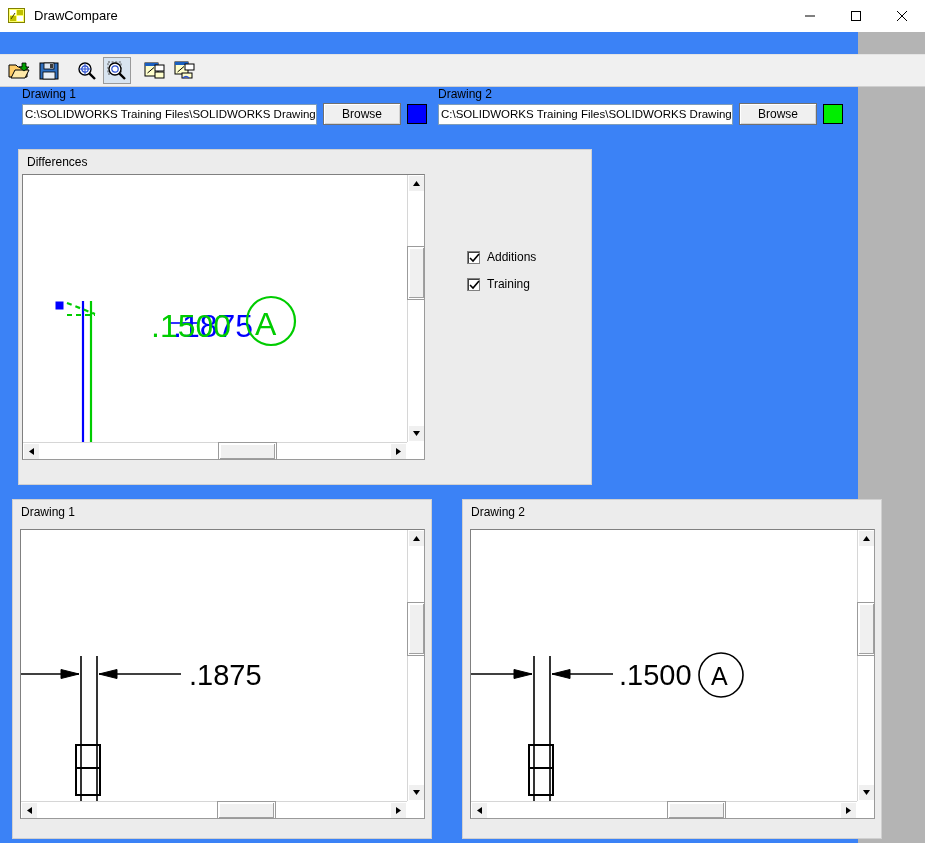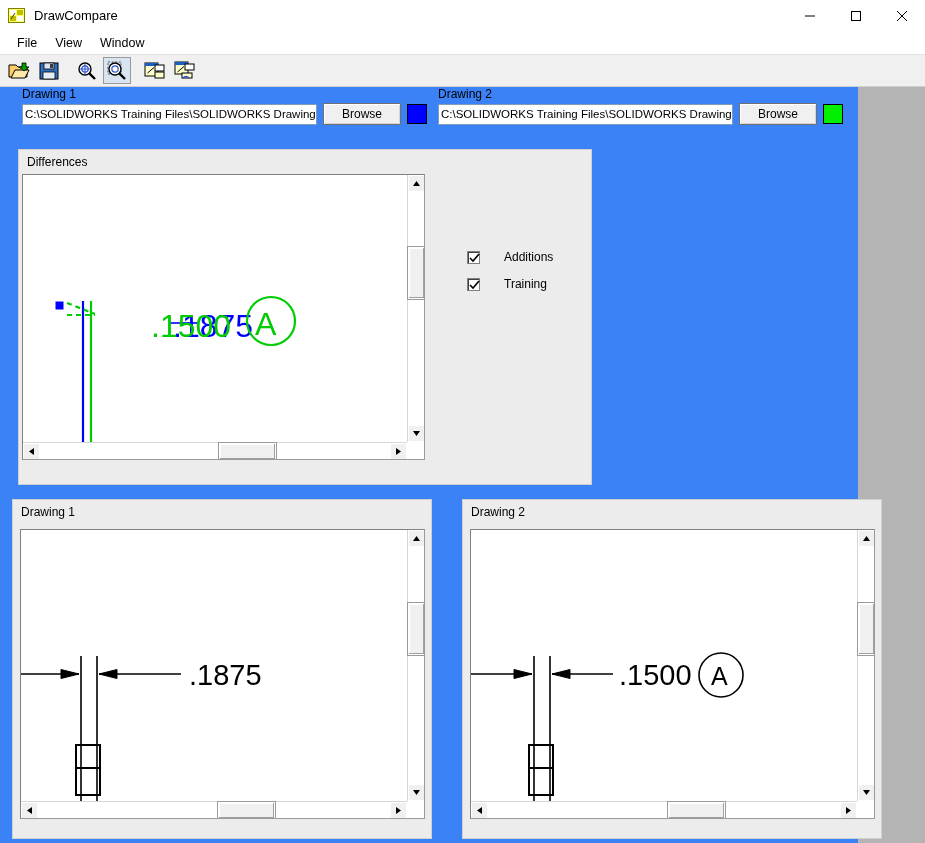--- a/index.html
+++ b/index.html
@@ -136,21 +136,21 @@
   .sb-track { position: absolute; background: #ffffff; }
   .sb-thumb {
     position: absolute; background: #f0f0f0;
     border: 1px solid #ffffff;
     box-shadow: inset -1px -1px 0 #a0a0a0, inset 1px 1px 0 #ffffff;
     outline: 1px solid #9b9b9b;
   }
 
   
   .chk-row {
-    position: absolute; display: flex; align-items: center; gap: 24px;
+    position: absolute; display: flex; align-items: center; gap: 7px;
   }
   .chk-box {
     width: 13px; height: 13px; background: #ffffff;
     border: 1px solid #808080;
     box-shadow: inset 1px 1px 0 #404040, inset -1px -1px 0 #ffffff;
     position: relative; flex: none;
   }
   .chk-box svg { position: absolute; left: 1px; top: 1px; }
   .chk-label { font-size: 12px; color: #000; white-space: nowrap; }
 </style>
@@ -185,25 +185,20 @@
       </div>
       <div class="win-btn">
         <svg width="12" height="12" viewBox="0 0 12 12">
             <line x1="1" y1="1" x2="11" y2="11" stroke="#000" stroke-width="1"></line>
             <line x1="11" y1="1" x2="1" y2="11" stroke="#000" stroke-width="1"></line>
           </svg>
       </div>
     </div>
   </div>
 
-  <div class="menubar">
-    <span class="menu-item">File</span>
-    <span class="menu-item">View</span>
-    <span class="menu-item">Window</span>
-  </div>
 
   <div class="toolbar">
     <div class="tb-btn">
       <svg width="22" height="20" viewBox="0 0 22 20">
         <path d="M1 4 h7 l2 2 h9 v10 H1 z" fill="#ffcc66" stroke="#000" stroke-width="1"></path>
         <path d="M3 17 l4 -8 h14 l-4 8 z" fill="#ffe9a8" stroke="#000" stroke-width="1"></path>
         <path d="M14 2 v4 h-3 l5 4 5 -4 h-3 V2 z" fill="#00a000" stroke="#000" stroke-width="0.8"></path>
       </svg>
     </div>
     <div class="tb-btn">

